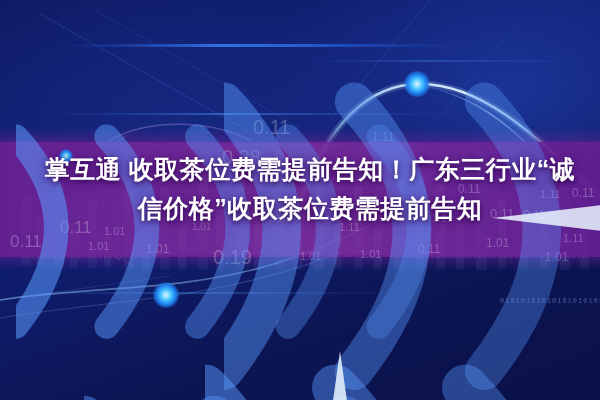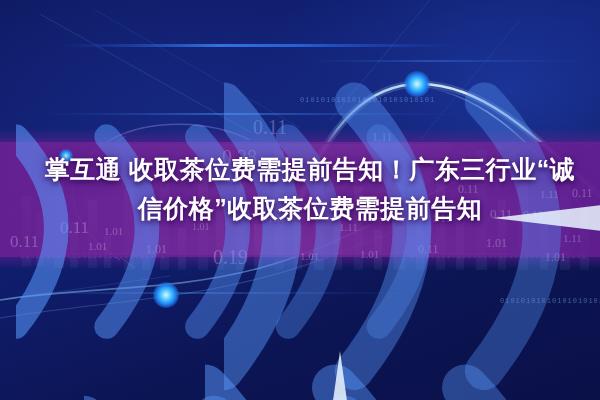--- a/index.html
+++ b/index.html
@@ -58,21 +58,21 @@
     text-shadow:
       0 2px 5px rgba(40,0,70,0.85),
       0 0 14px rgba(60,10,100,0.6);
     margin-left: 10px;
   }
   #headline .line1 { display:block; white-space:nowrap; }
   #headline .line2 { display:block; white-space:nowrap; }
 
   .num {
     position:absolute;
-    font-family:Liberation Serif, serif;
+    font-family:Liberation Sans, sans-serif;
     color:rgba(225,225,250,0.30);
     font-weight:400;
     white-space:nowrap;
     pointer-events:none;
   }
   .bin {
     position:absolute;
     font-family:"Liberation Mono", monospace;
     color:rgba(150,200,255,0.40);
     letter-spacing:1px;
@@ -206,21 +206,20 @@
 
       <path d="M 0 300 C 90 286, 170 292, 260 268 C 350 244, 430 190, 520 150" fill="none" stroke="#9fd4ff" stroke-opacity="0.45" stroke-width="1.6"></path>
       <path d="M 0 318 C 110 300, 210 300, 320 260 C 430 220, 510 176, 600 142" fill="none" stroke="#7fc0ff" stroke-opacity="0.25" stroke-width="1.2"></path>
 
       <path d="M 120 260 C 60 220, 58 170, 110 140 C 150 118, 210 120, 250 140" fill="none" stroke="#cfa8ff" stroke-opacity="0.30" stroke-width="1.4"></path>
       <path d="M 135 268 C 72 226, 70 168, 126 136" fill="none" stroke="#e2c2ff" stroke-opacity="0.20" stroke-width="1"></path>
     </svg>
   </div>
 
   <div class="layer" id="binary-layer">
-      <div class="bin" style="left: 300px; top: 96px; width: 160px; overflow: hidden;">01010101010101010101010101</div>
       <div class="bin" style="left: 410px; top: 252px; width: 180px; overflow: hidden;">0101010101010101010101010101010101</div>
       <div class="bin" style="left: 500px; top: 297px; width: 100px; overflow: hidden;">01010101010101010101</div>
       <div class="bin" style="left: 20px; top: 252px; width: 160px; overflow: hidden;">0101010101010101010101010101</div>
     </div>
 
   <div id="purple-band"></div>
 
   <div class="layer" id="numbers-layer">
       <div class="num" style="left: 253px; top: 116px; font-size: 20px;">0.11</div>
       <div class="num" style="left: 222px; top: 146px; font-size: 20px;">0.28</div>

